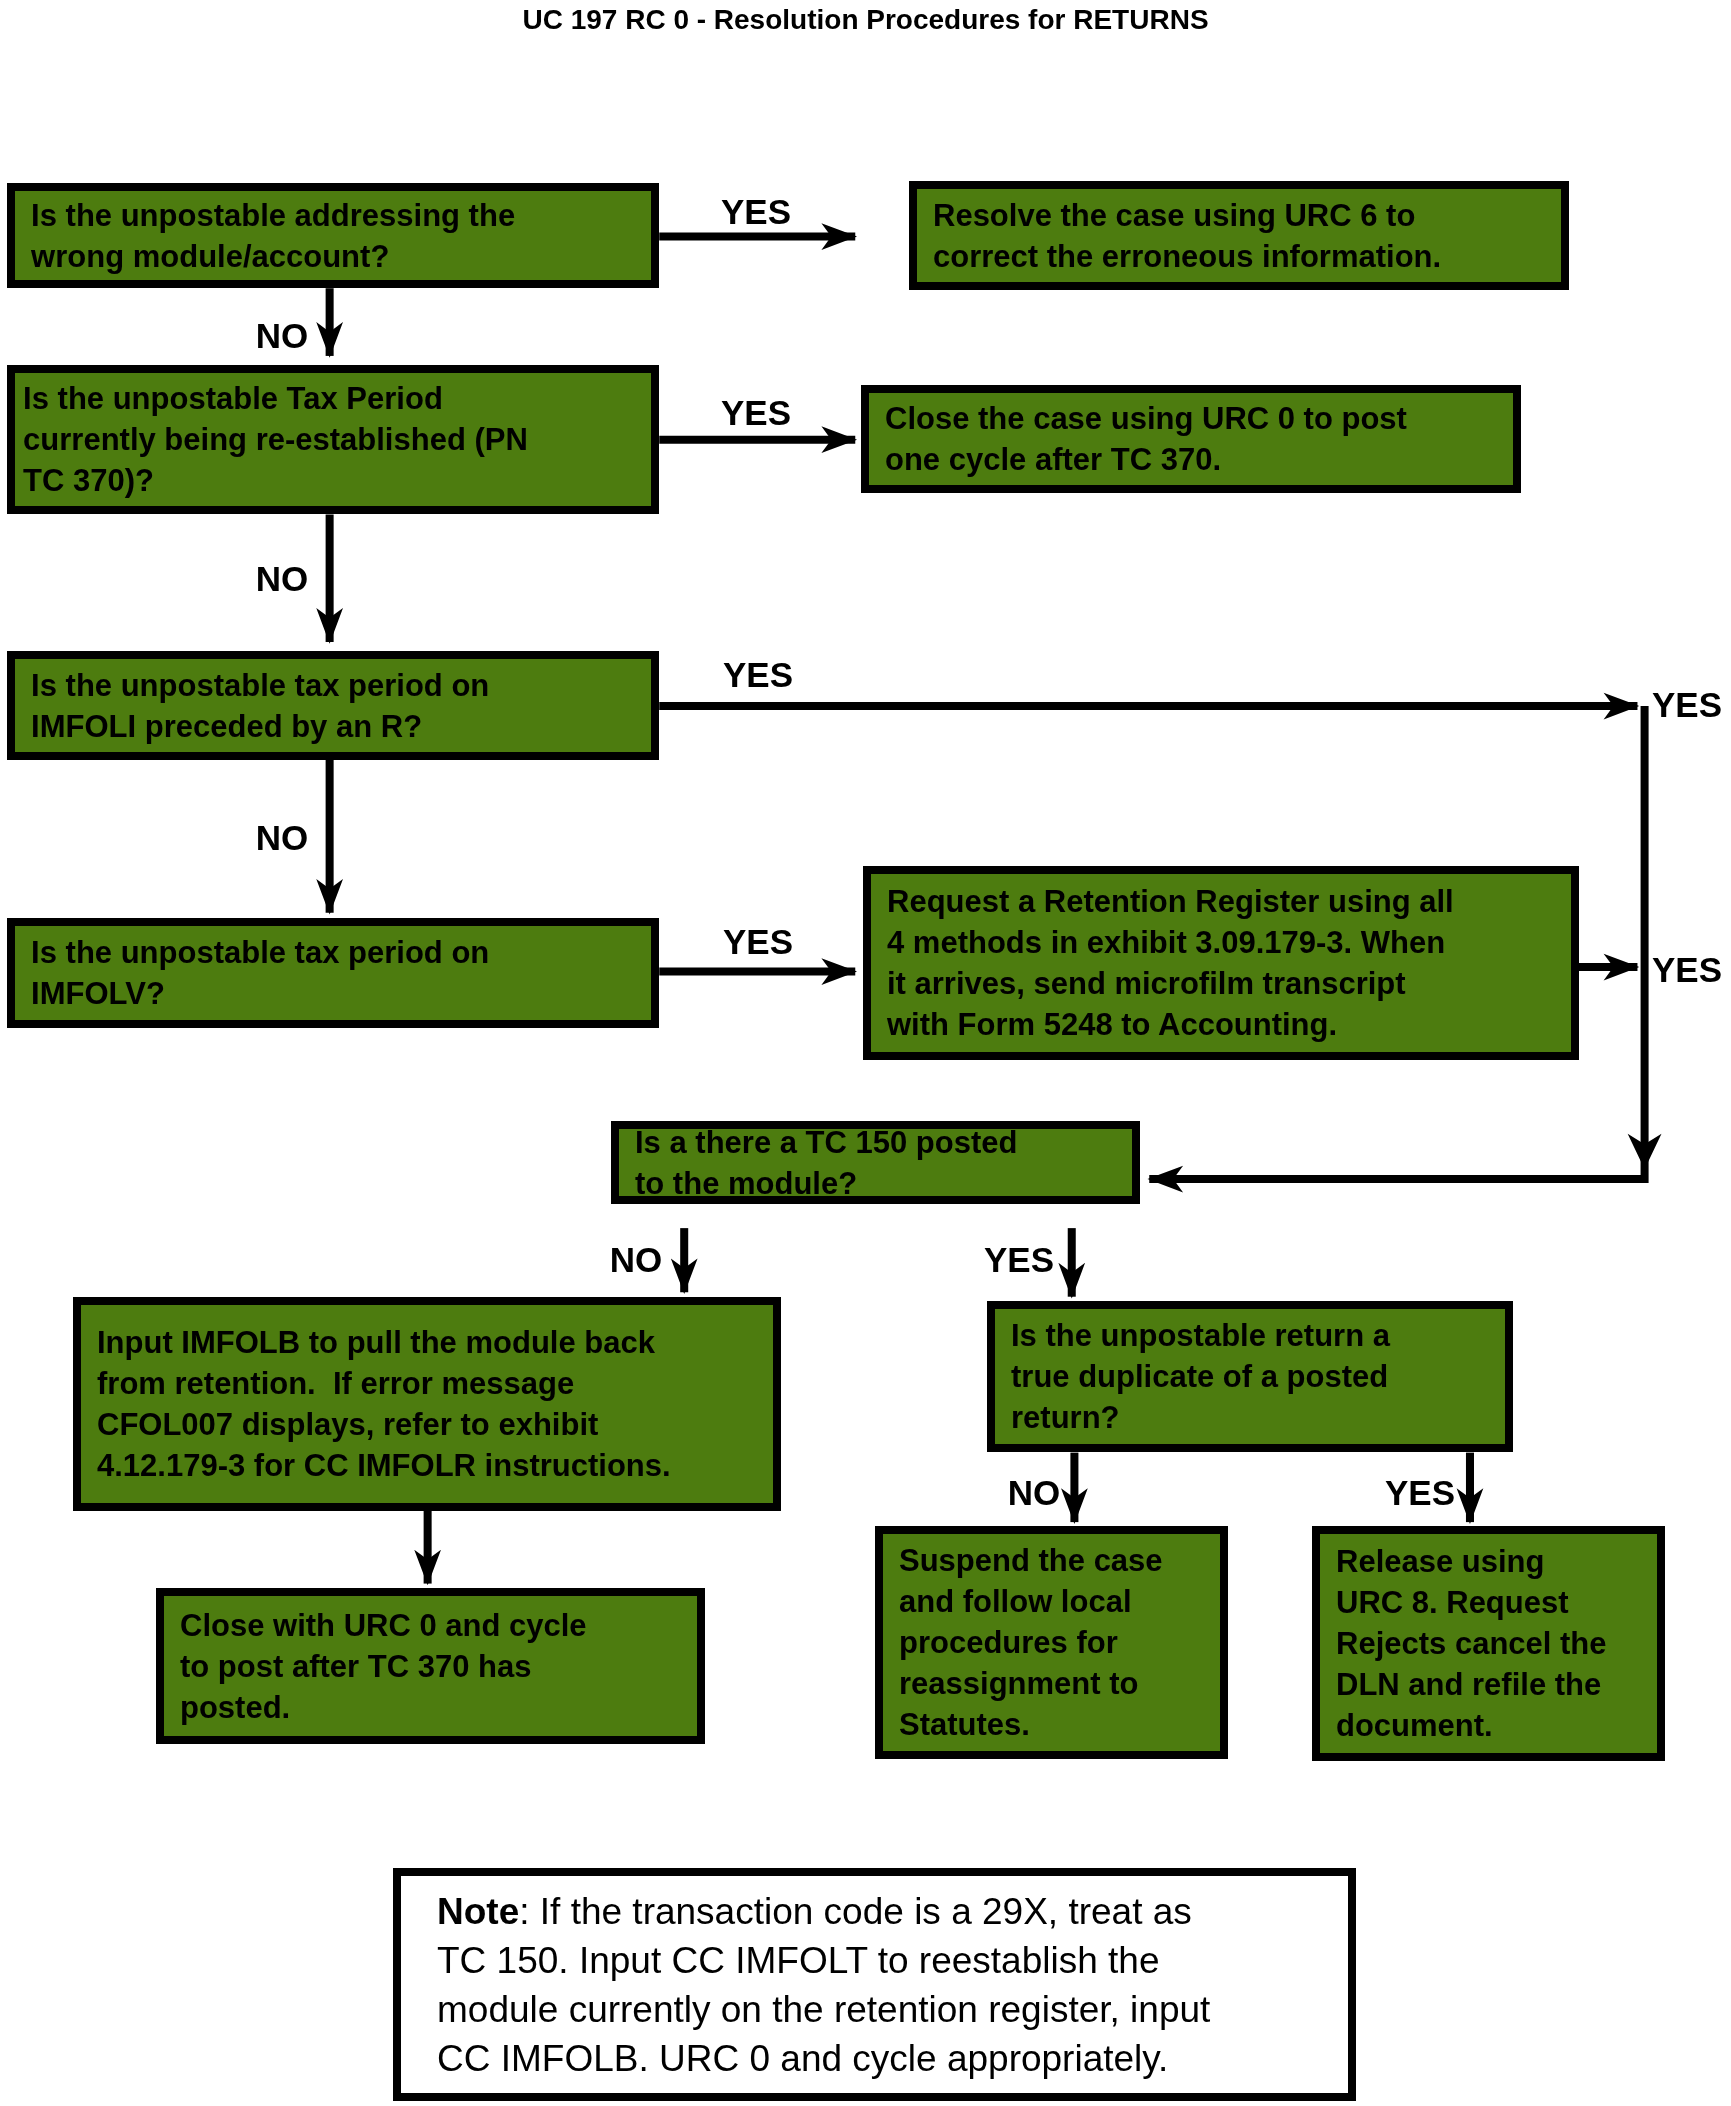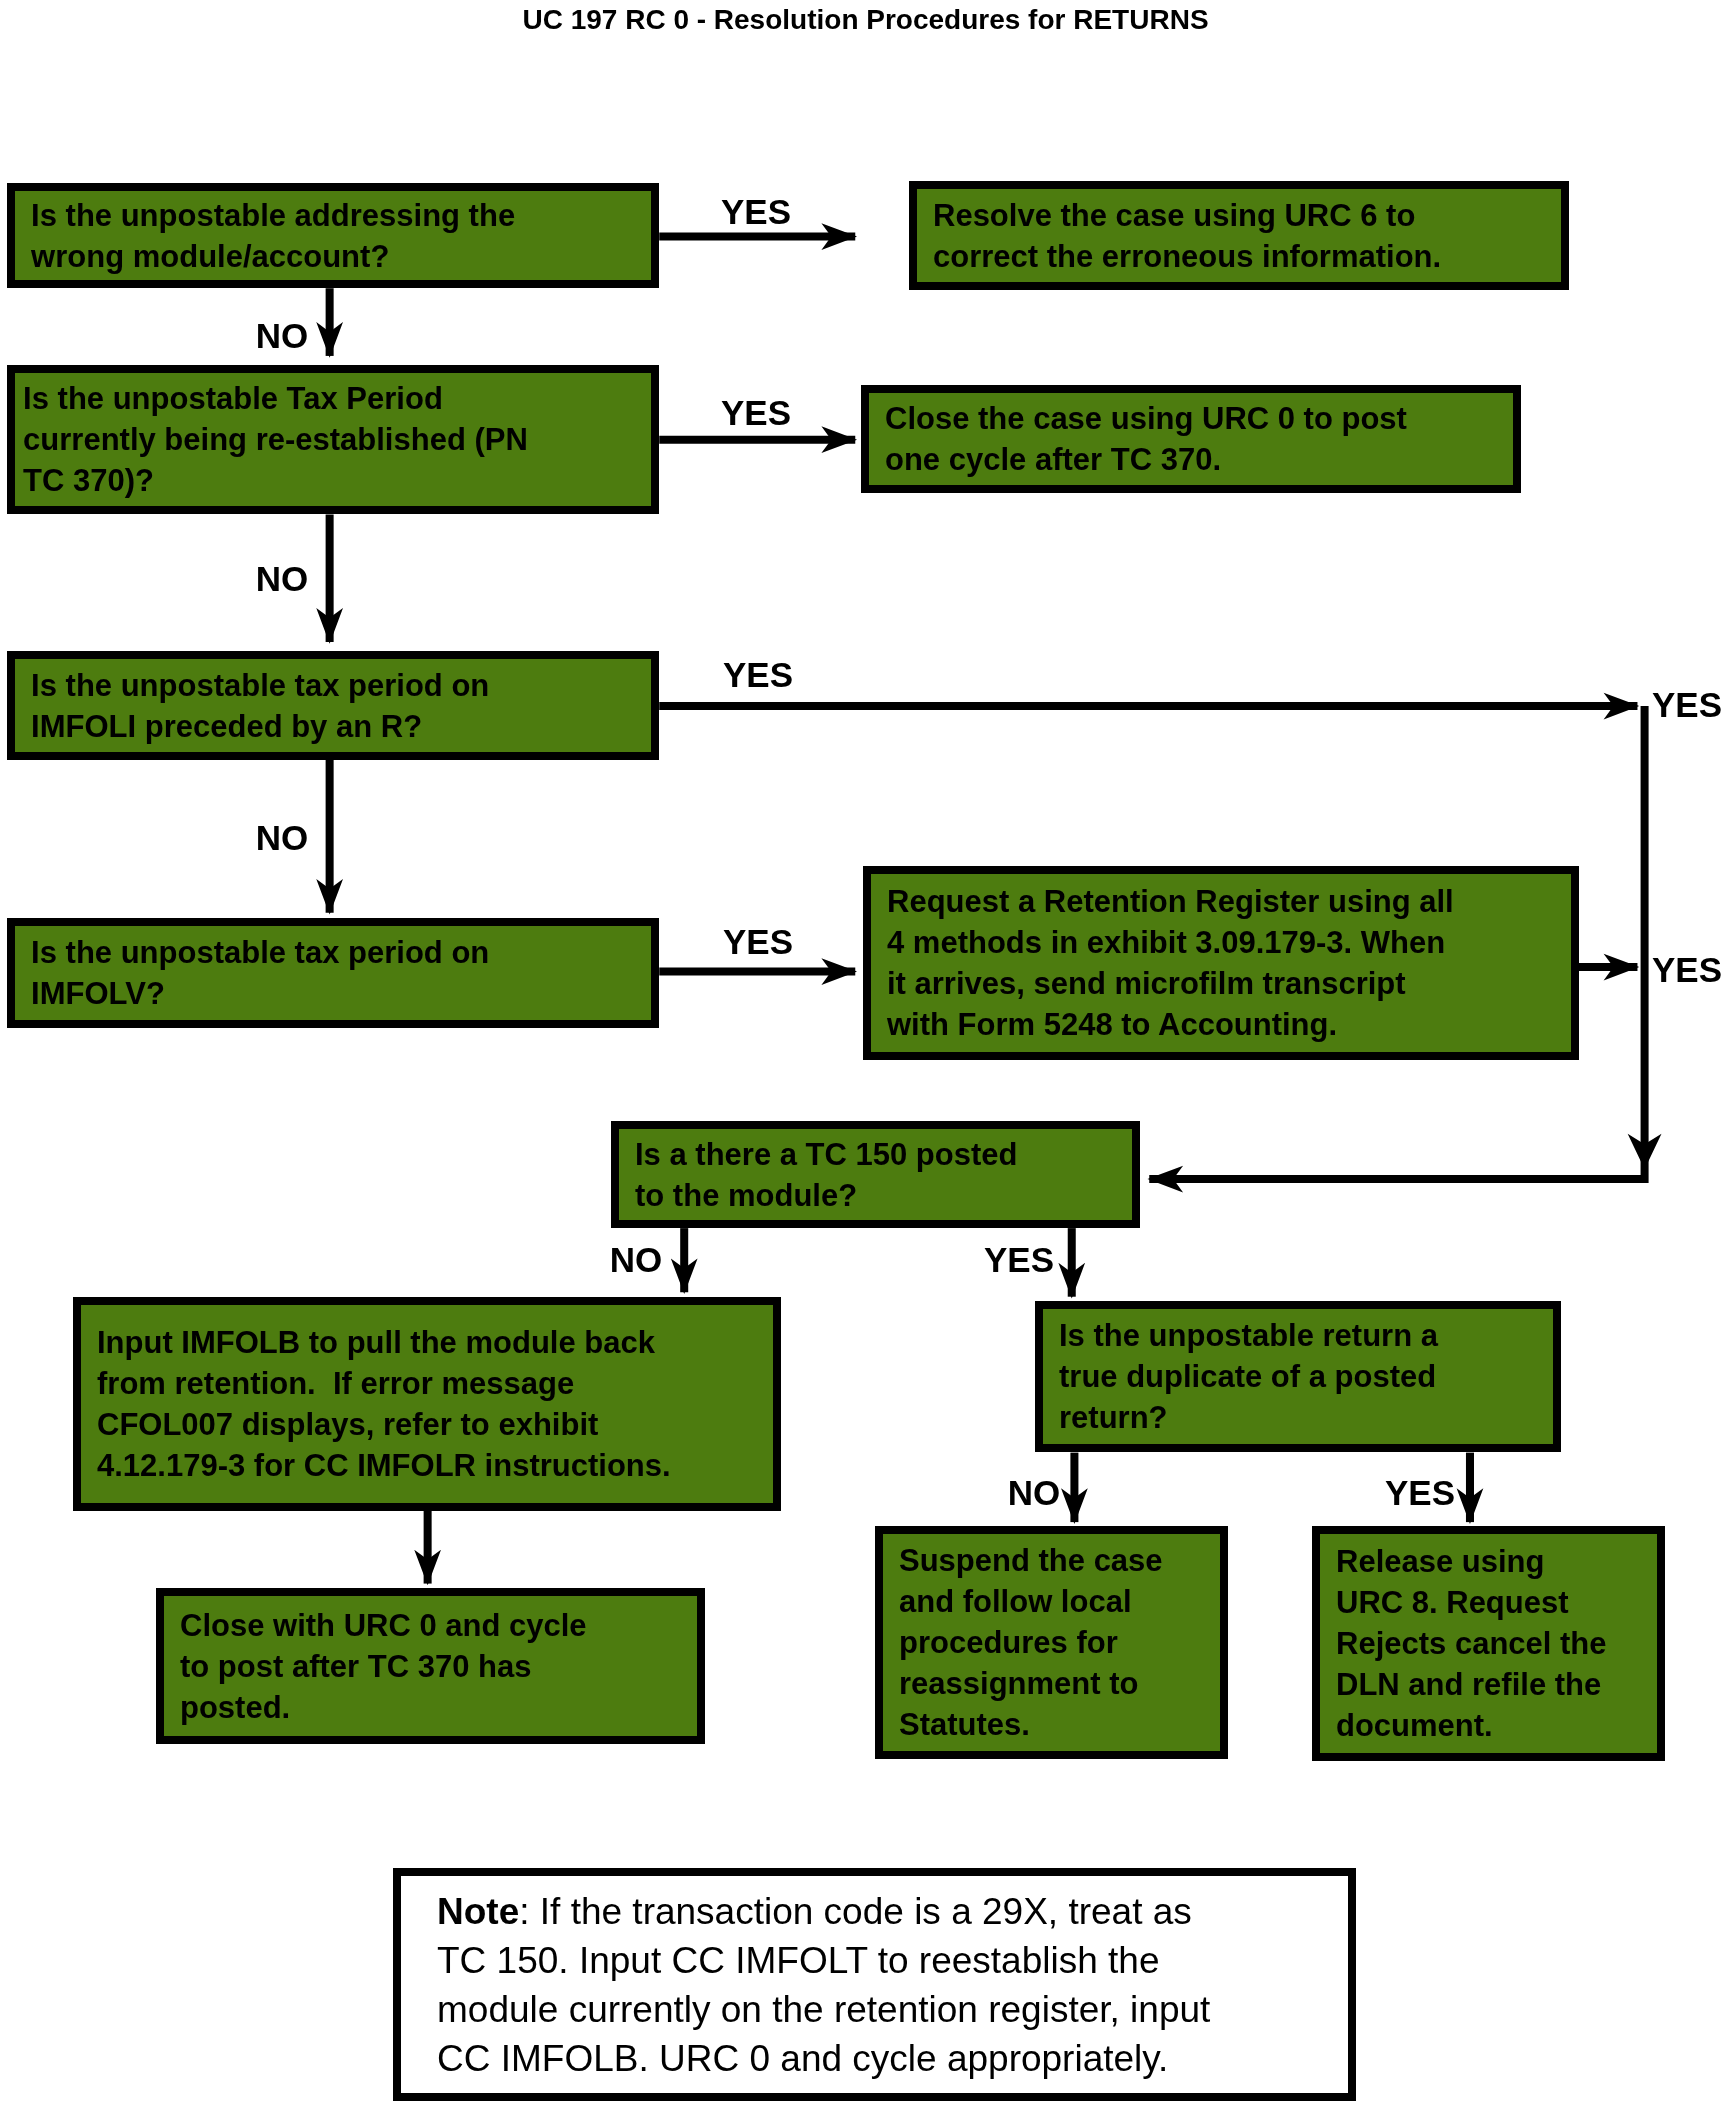--- a/index.html
+++ b/index.html
@@ -109,32 +109,32 @@
   <div class="node" style="left:7.1px;    top:651px;  width:652px; height:109px;">Is the unpostable tax period on
 IMFOLI preceded by an R?</div>
 
   <div class="node" style="left:7.1px;    top:918px; width:652px; height:110px;">Is the unpostable tax period on
 IMFOLV?</div>
   <div class="node" style="left:863px;  top:866px;  width:716px; height:194px;">Request a Retention Register using all
 4 methods in exhibit 3.09.179-3. When
 it arrives, send microfilm transcript
 with Form 5248 to Accounting.</div>
 
-  <div class="node" style="left:611px;  top:1121px; width:529px; height:107px;">Is a there a TC 150 posted
+  <div class="node" style="left:611px;  top:1121px; width:529px; height:83px;">Is a there a TC 150 posted
 to the module?</div>
 
   <div class="node" style="left:73px;   top:1297px; width:708px; height:214px;">Input IMFOLB to pull the module back
 from retention.  If error message
 CFOL007 displays, refer to exhibit
 4.12.179-3 for CC IMFOLR instructions.</div>
   <div class="node" style="left:156px;  top:1588px; width:549px; height:156px;">Close with URC 0 and cycle
 to post after TC 370 has
 posted.</div>
 
-  <div class="node" style="left:1035px; top:1301px; width:526px; height:151px;">Is the unpostable return a
+  <div class="node" style="left:987px; top:1301px; width:526px; height:151px;">Is the unpostable return a
 true duplicate of a posted
 return?</div>
   <div class="node" style="left:875px;  top:1526px; width:353px; height:233px;">Suspend the case
 and follow local
 procedures for
 reassignment to
 Statutes.</div>
   <div class="node" style="left:1312px; top:1526px; width:353px; height:235px;">Release using
 URC 8. Request
 Rejects cancel the

